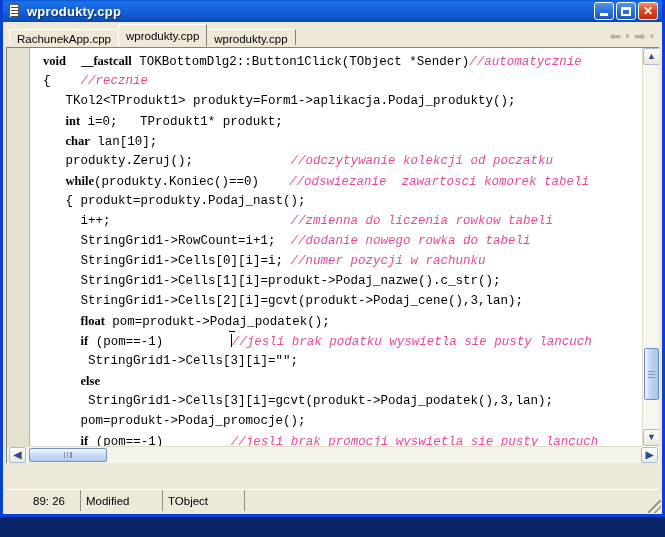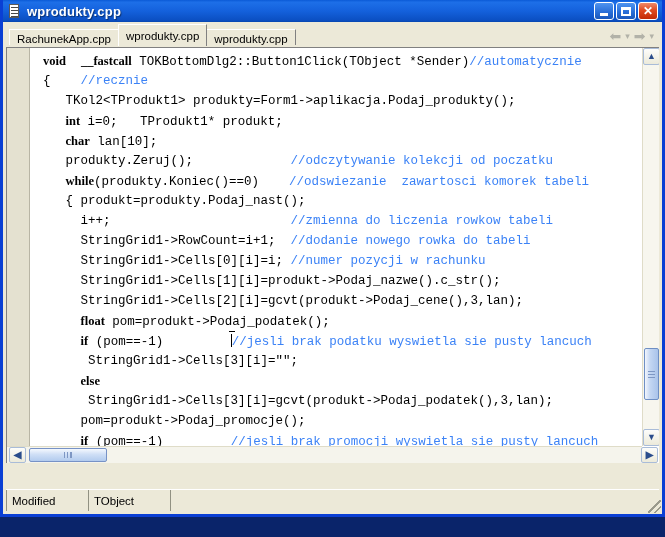--- a/index.html
+++ b/index.html
@@ -110,21 +110,21 @@
     font-family:"Liberation Mono","DejaVu Sans Mono",monospace;
     font-size:12.5px;
     line-height:20px;
     white-space:pre;
     color:#000000;
     padding-top:3px;
     box-sizing:border-box;
   }
   .code .ln{height:20px;padding-left:13px;position:relative;}
   .kw{font-weight:bold;color:#000;font-family:Liberation Serif, serif;}
-  .cm{color:#3b82f6;}
+  .cm{font-style:italic;color:#ec4899;}
   .caret{
     display:inline-block;width:1px;height:13px;background:#000;
     vertical-align:-2px;margin:0 0 0 0;position:relative;
   }
   .caret::before{
     content:"";position:absolute;left:-2px;top:-3px;width:6px;height:1px;background:#000;
   }
   
   .vscroll{
     position:absolute;right:0;top:0;bottom:17px;width:17px;
@@ -264,19 +264,20 @@
       <div class="hthumb">
           <div class="hgrip"></div>
         </div>
       <div class="hbtn-right">
           <span>▶</span>
         </div>
     </div>
   </div>
 
   <div class="statusbar">
+    <div class="sf first sf-pos">89:  26</div>
     <div class="sf sf-mod">Modified</div>
     <div class="sf sf-ins">TObject</div>
     <div class="sf sf-rest"></div>
   </div>
 
   <div class="grip-corner"></div>
 </div>
 
 </body></html>

